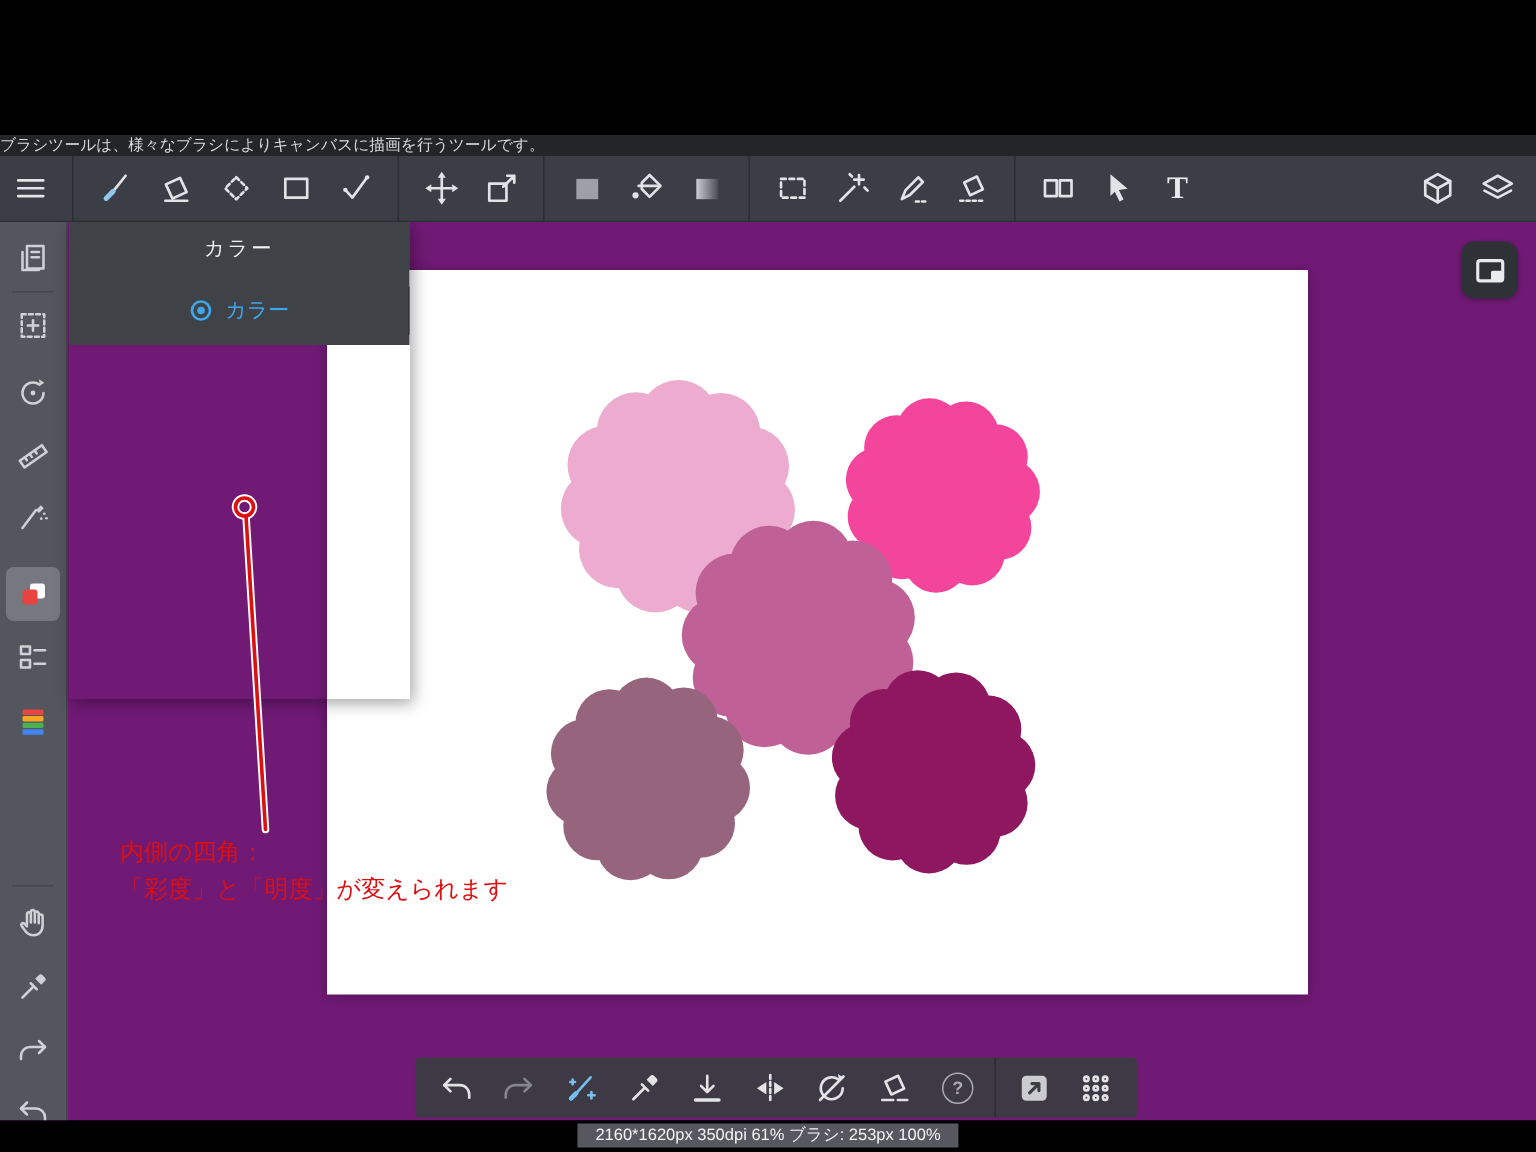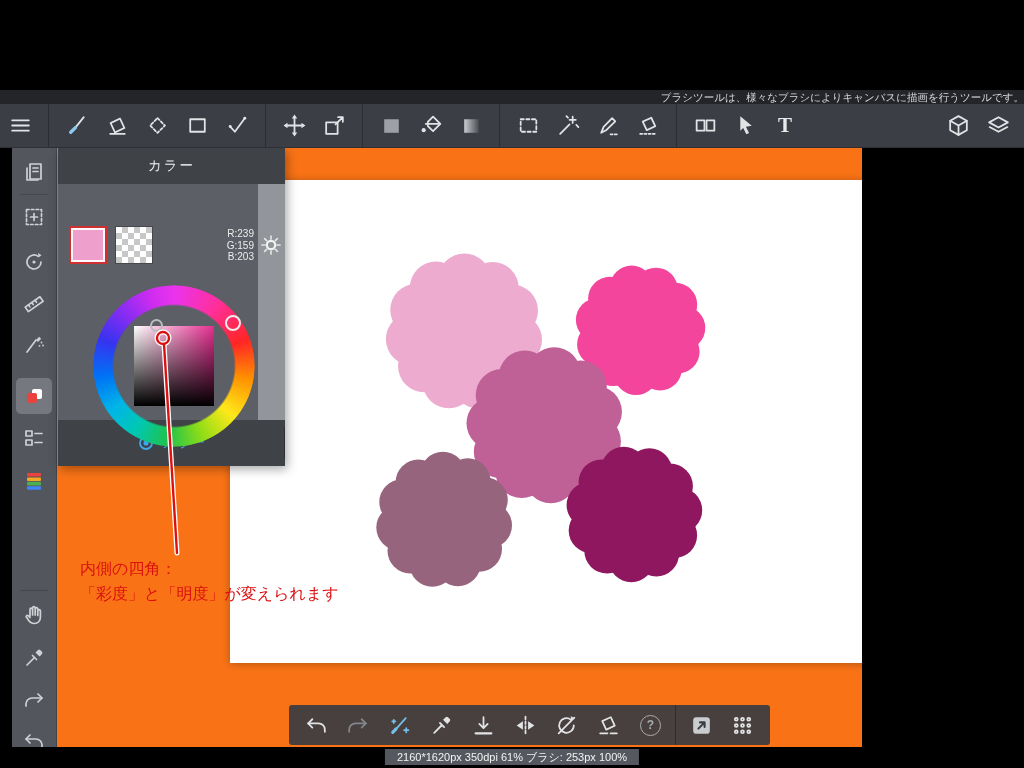--- a/index.html
+++ b/index.html
@@ -9,29 +9,29 @@
 
   
   .ic{width:25px;height:25px;display:block}
   .ic *{stroke:#e2e3e6;fill:none;stroke-width:1.7;stroke-linecap:round;stroke-linejoin:round}
   .dim *{stroke:#83868b}
   .blu *{stroke:#74c0ec}
   .sbic{width:24px;height:24px}
   .sbic *{stroke:#cfd1d5}
 
   .ttb{position:absolute;left:0;top:90px;width:100%;height:14px;background:#232529;
-       color:#d9dadd;font-size:10.5px;line-height:14px;text-align:right}
+       color:#d9dadd;font-size:10.5px;line-height:14px;text-align:left}
   .tb{position:absolute;left:0;top:104px;width:100%;height:44px;background:#3b3e44;
       display:flex;align-items:center;border-bottom:1px solid #2e3034;box-sizing:border-box}
   .tbtn{width:40px;height:40px;display:flex;align-items:center;justify-content:center;flex:none}
   .sep{width:1px;height:44px;background:#2b2d31;margin:0 8px;flex:none}
   .sp{flex:1}
   .ticon{font-family:"Liberation Serif","DejaVu Serif",serif;font-size:21px;font-weight:bold;color:#e8e9eb;line-height:1}
 
-  .ws{position:absolute;left:12px;top:148px;width:850px;height:599px;background:#f97316;overflow:hidden}
+  .ws{position:absolute;left:0;top:148px;width:1024px;height:599px;background:#701a75;overflow:hidden}
   .canvas{position:absolute;left:218px;top:32px;width:654px;height:483px;background:#fff;
           box-shadow:0 1px 8px rgba(0,0,0,.28)}
 
   .sb-col{position:absolute;left:0;top:0;width:44px;height:599px;background:#53565c;border-right:1px solid #43454a}
   .sb{position:absolute;left:9px;width:26px;height:26px;display:flex;align-items:center;justify-content:center}
   .sb-hl{position:absolute;left:4px;top:230px;width:36px;height:36px;background:#75787f;border-radius:5px}
   .sb-div{position:absolute;left:8px;width:28px;height:1px;background:#45474c}
 
   .panel{position:absolute;left:46px;top:0;width:227px;height:318px;box-shadow:2px 3px 10px rgba(0,0,0,.35)}
   .p-head{height:36px;background:#3f4247;color:#f0f1f2;font-size:13.5px;display:flex;align-items:center;justify-content:center;letter-spacing:2px}
@@ -371,42 +371,20 @@
       <button class="sb" style="top:580px">
         <svg class="ic sbic" viewBox="0 0 24 24">
             <path d="M8 6L4 10l4 4"></path>
             <path d="M4 10h10a6 6 0 0 1 6 6v2"></path>
           </svg>
       </button>
     </div>
 
     <div class="panel">
       <div class="p-head">カラー</div>
-      <div class="p-body">
-        <div class="p-strip"></div>
-        <button class="gearbox">
-          <svg class="ic" viewBox="0 0 24 24" style="width:24px;height:24px">
-              <circle cx="12" cy="12" r="4.2" style="stroke:#f2f2f3;stroke-width:2.2"></circle>
-              <g style="stroke:#f2f2f3;stroke-width:2.4">
-                <path d="M12 3v3M12 18v3M3 12h3M18 12h3M5.6 5.6l2.1 2.1M16.3 16.3l2.1 2.1M18.4 5.6l-2.1 2.1M7.7 16.3l-2.1 2.1"></path>
-              </g>
-            </svg>
-        </button>
-        <button class="sw1" style="background: rgb(239, 159, 203);"></button>
-        <button class="sw2"></button>
-        <div class="rgb">
-          <div>R:239</div>
-          <div>G:159</div>
-          <div>B:203</div>
-        </div>
-        <div class="ring"></div>
-        <div class="svsq"></div>
-        <div class="curs-ring"></div>
-        <div class="curs-sq"></div>
-      </div>
       <div class="p-tabs">
         <button class="ptab on">
           <svg class="ic" viewBox="0 0 24 24" style="width:18px;height:18px">
               <circle cx="12" cy="12" r="8" style="stroke:#3fa6ea;stroke-width:2.4"></circle>
               <circle cx="12" cy="12" r="3.4" style="fill:#3fa6ea;stroke:none"></circle>
             </svg>
           <span>カラー</span>
         </button>
         <div class="ptab-div"></div>
       </div>

